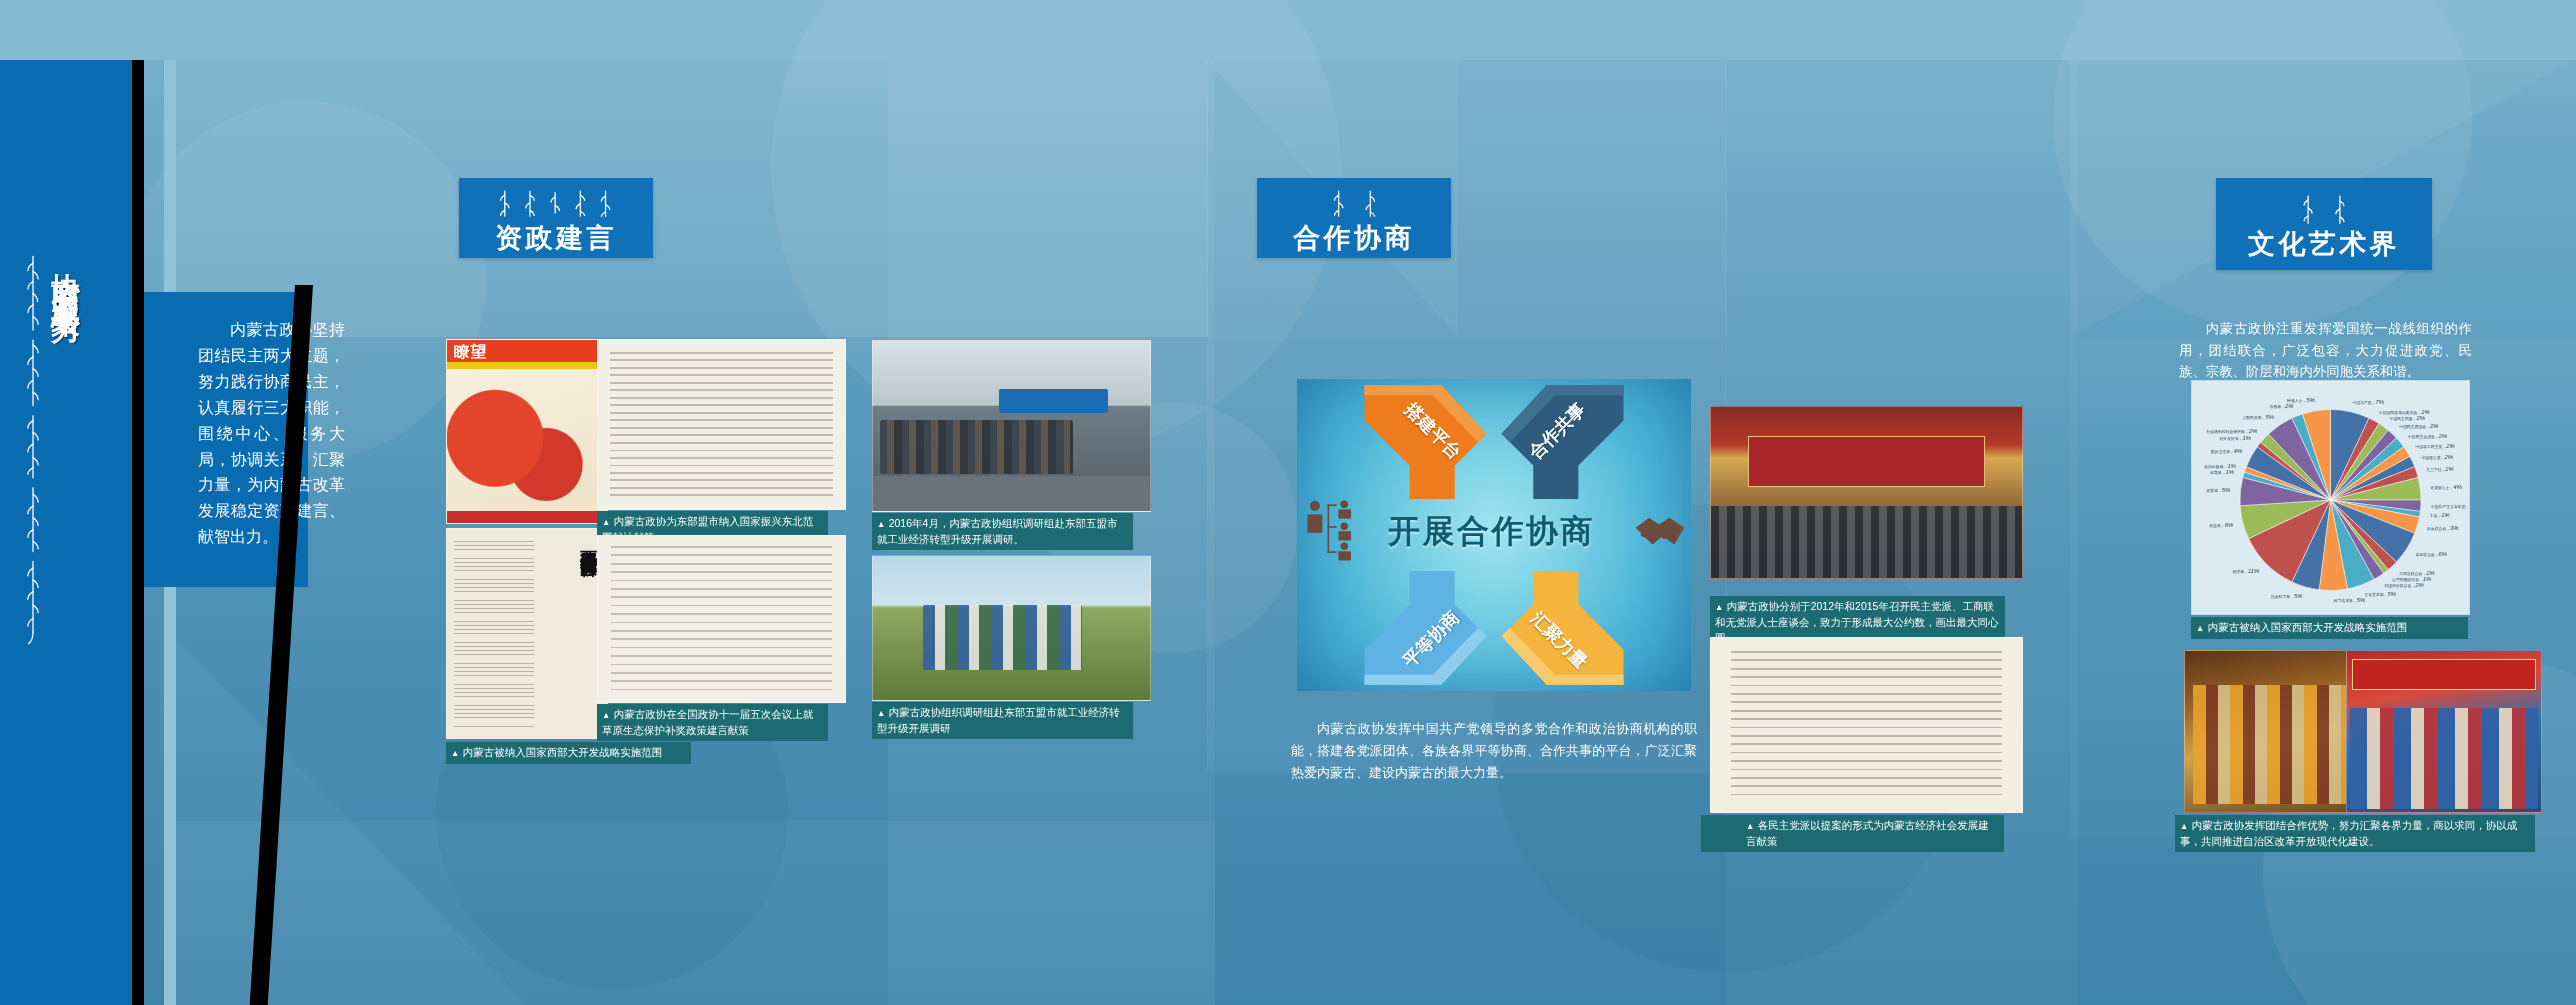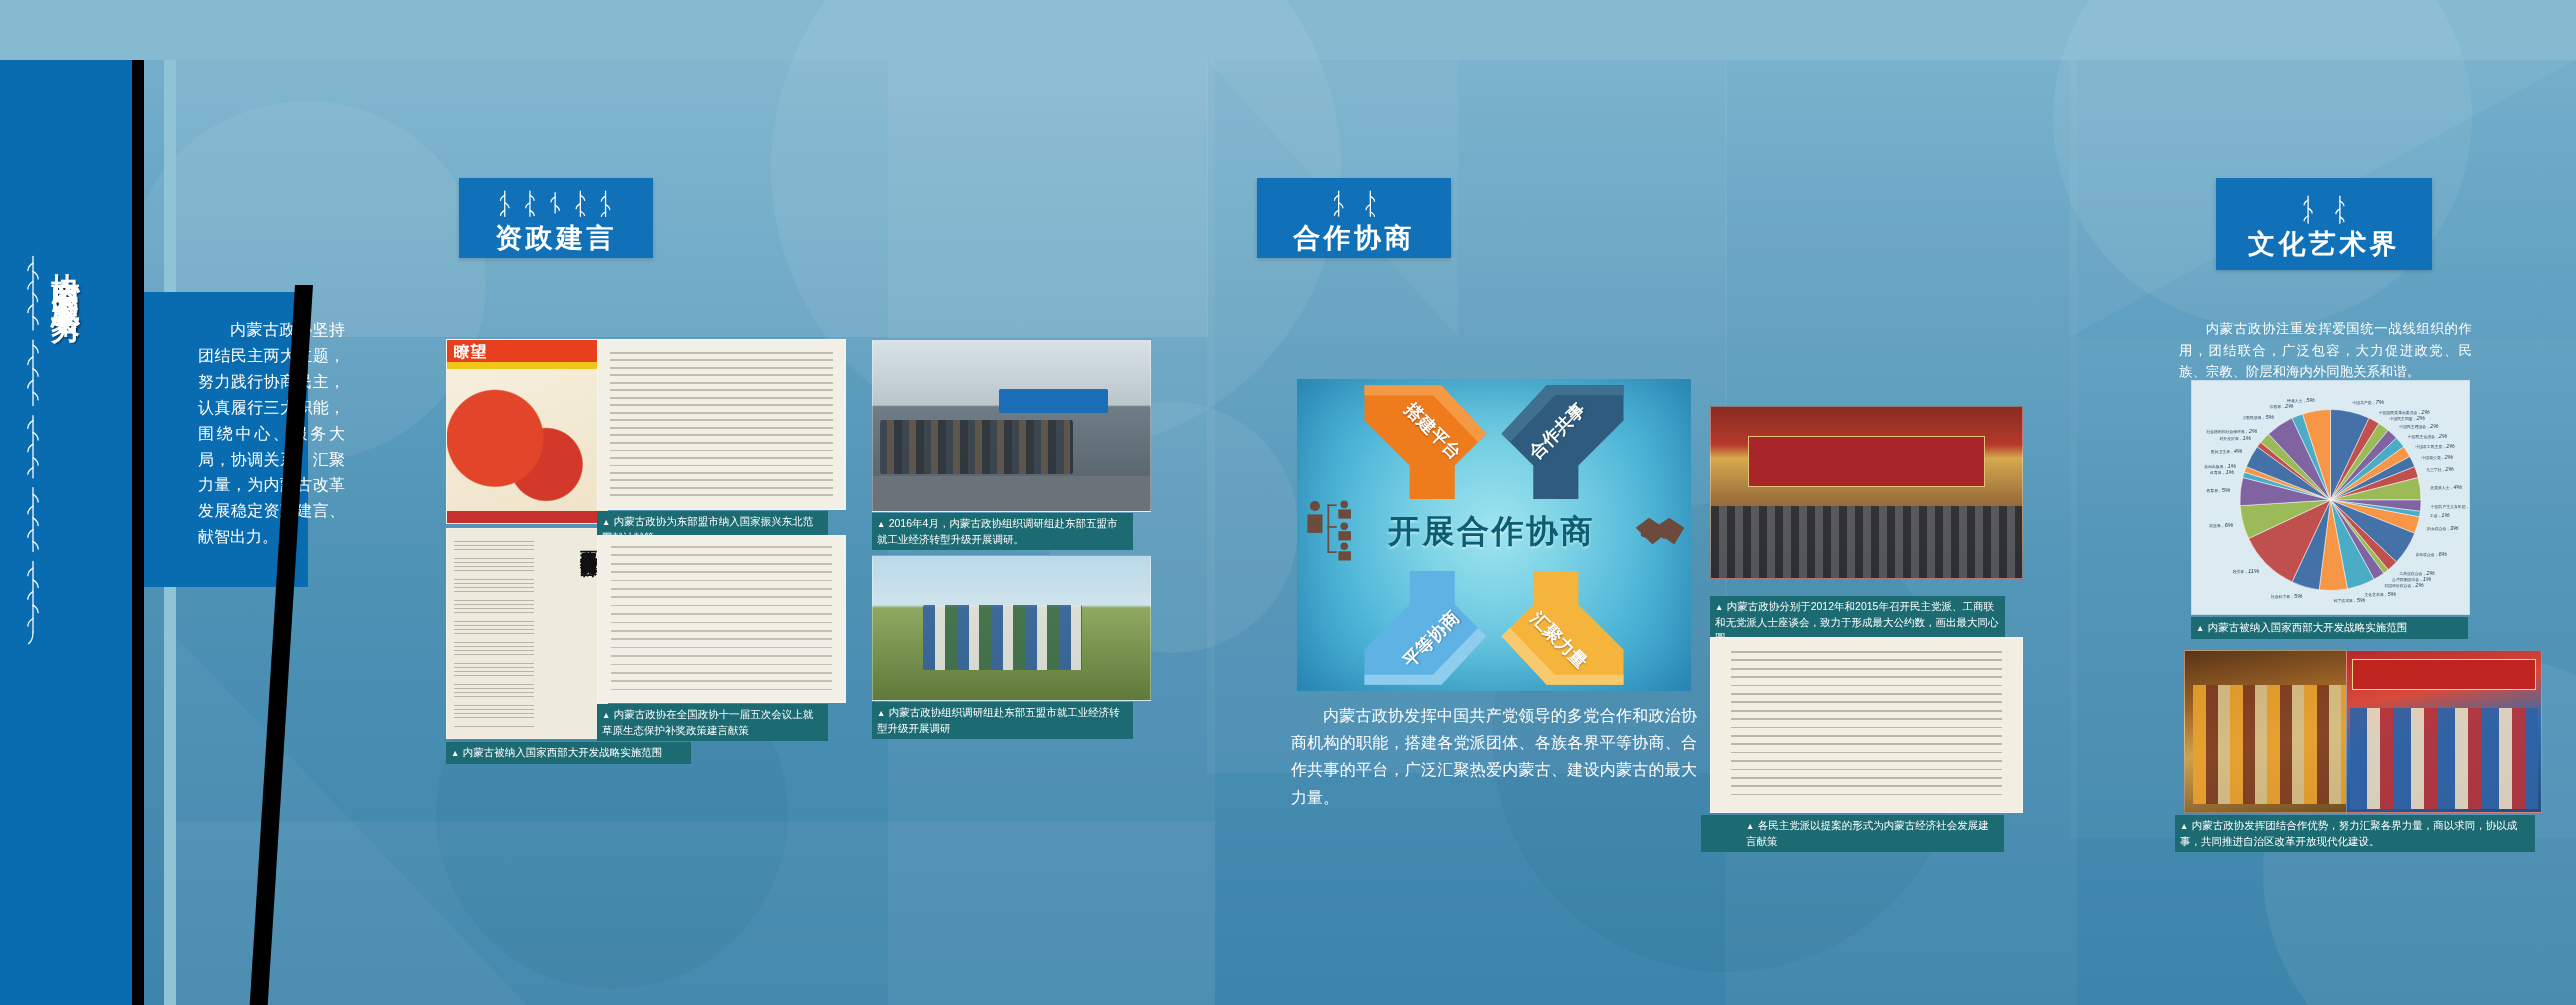--- a/index.html
+++ b/index.html
@@ -52,21 +52,21 @@
   .mag-band{position:absolute;background:#d9372a;}
 
   
   .news{position:absolute;background:#efeade;}
 
   
   .info{position:absolute;background:radial-gradient(circle at 50% 48%,#9fe4ef 0%,#7fd4e6 26%,#4fb6d8 62%,#2f93c2 100%);
         box-shadow:inset 0 0 59px rgba(20,90,130,.35);}
   .centre-title{position:absolute;color:#0c5d72;font-size:32px;font-weight:bold;letter-spacing:2.5px;
         text-shadow:0 1.7px 2.5px rgba(255,255,255,.5);}
-  .mid-para{position:absolute;color:#fff;font-size:16px;line-height:1.7;text-align:justify;text-indent:2em;}
+  .mid-para{position:absolute;color:#fff;font-size:13px;line-height:1.7;text-align:justify;text-indent:2em;margin-top:16px;}
 
   
   .pie-box{position:absolute;background:#dceaf2;border:0.8px solid #c6dbe7;}
 
   
   .right-text{position:absolute;color:#fff;font-size:13.4px;line-height:1.62;text-align:justify;text-indent:2em;}
 </style>
 </head>
 <body>
 

